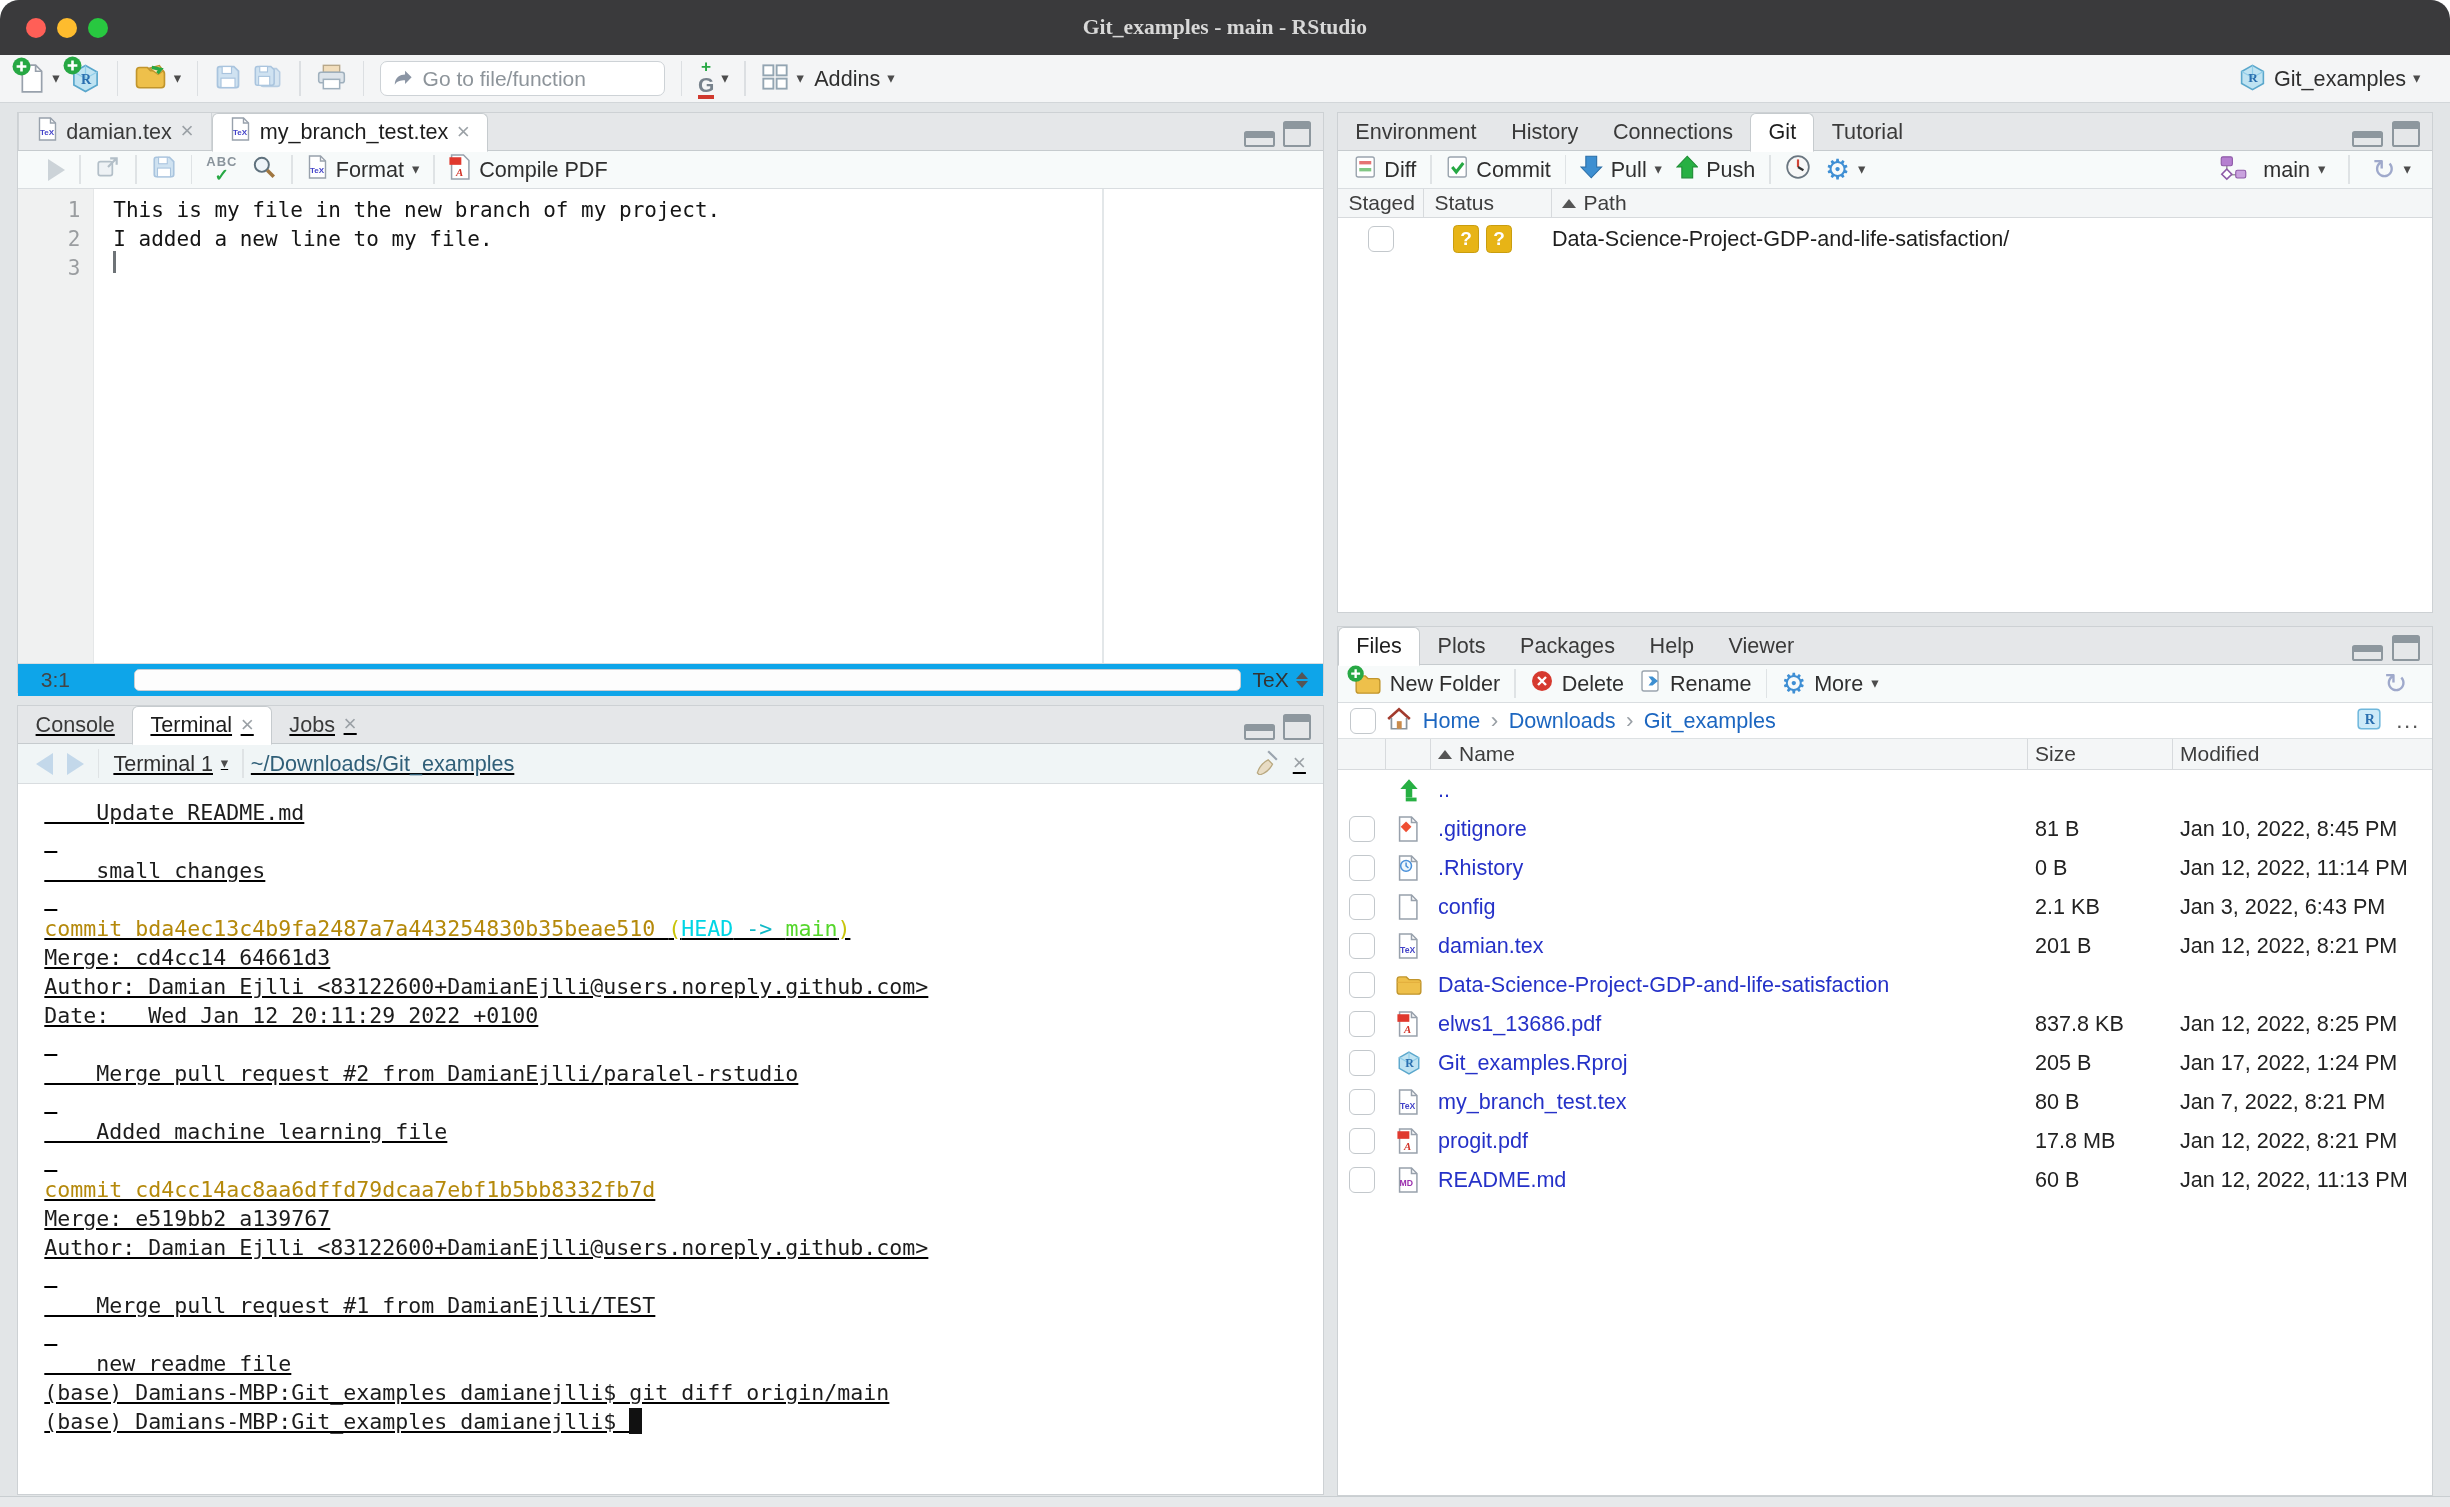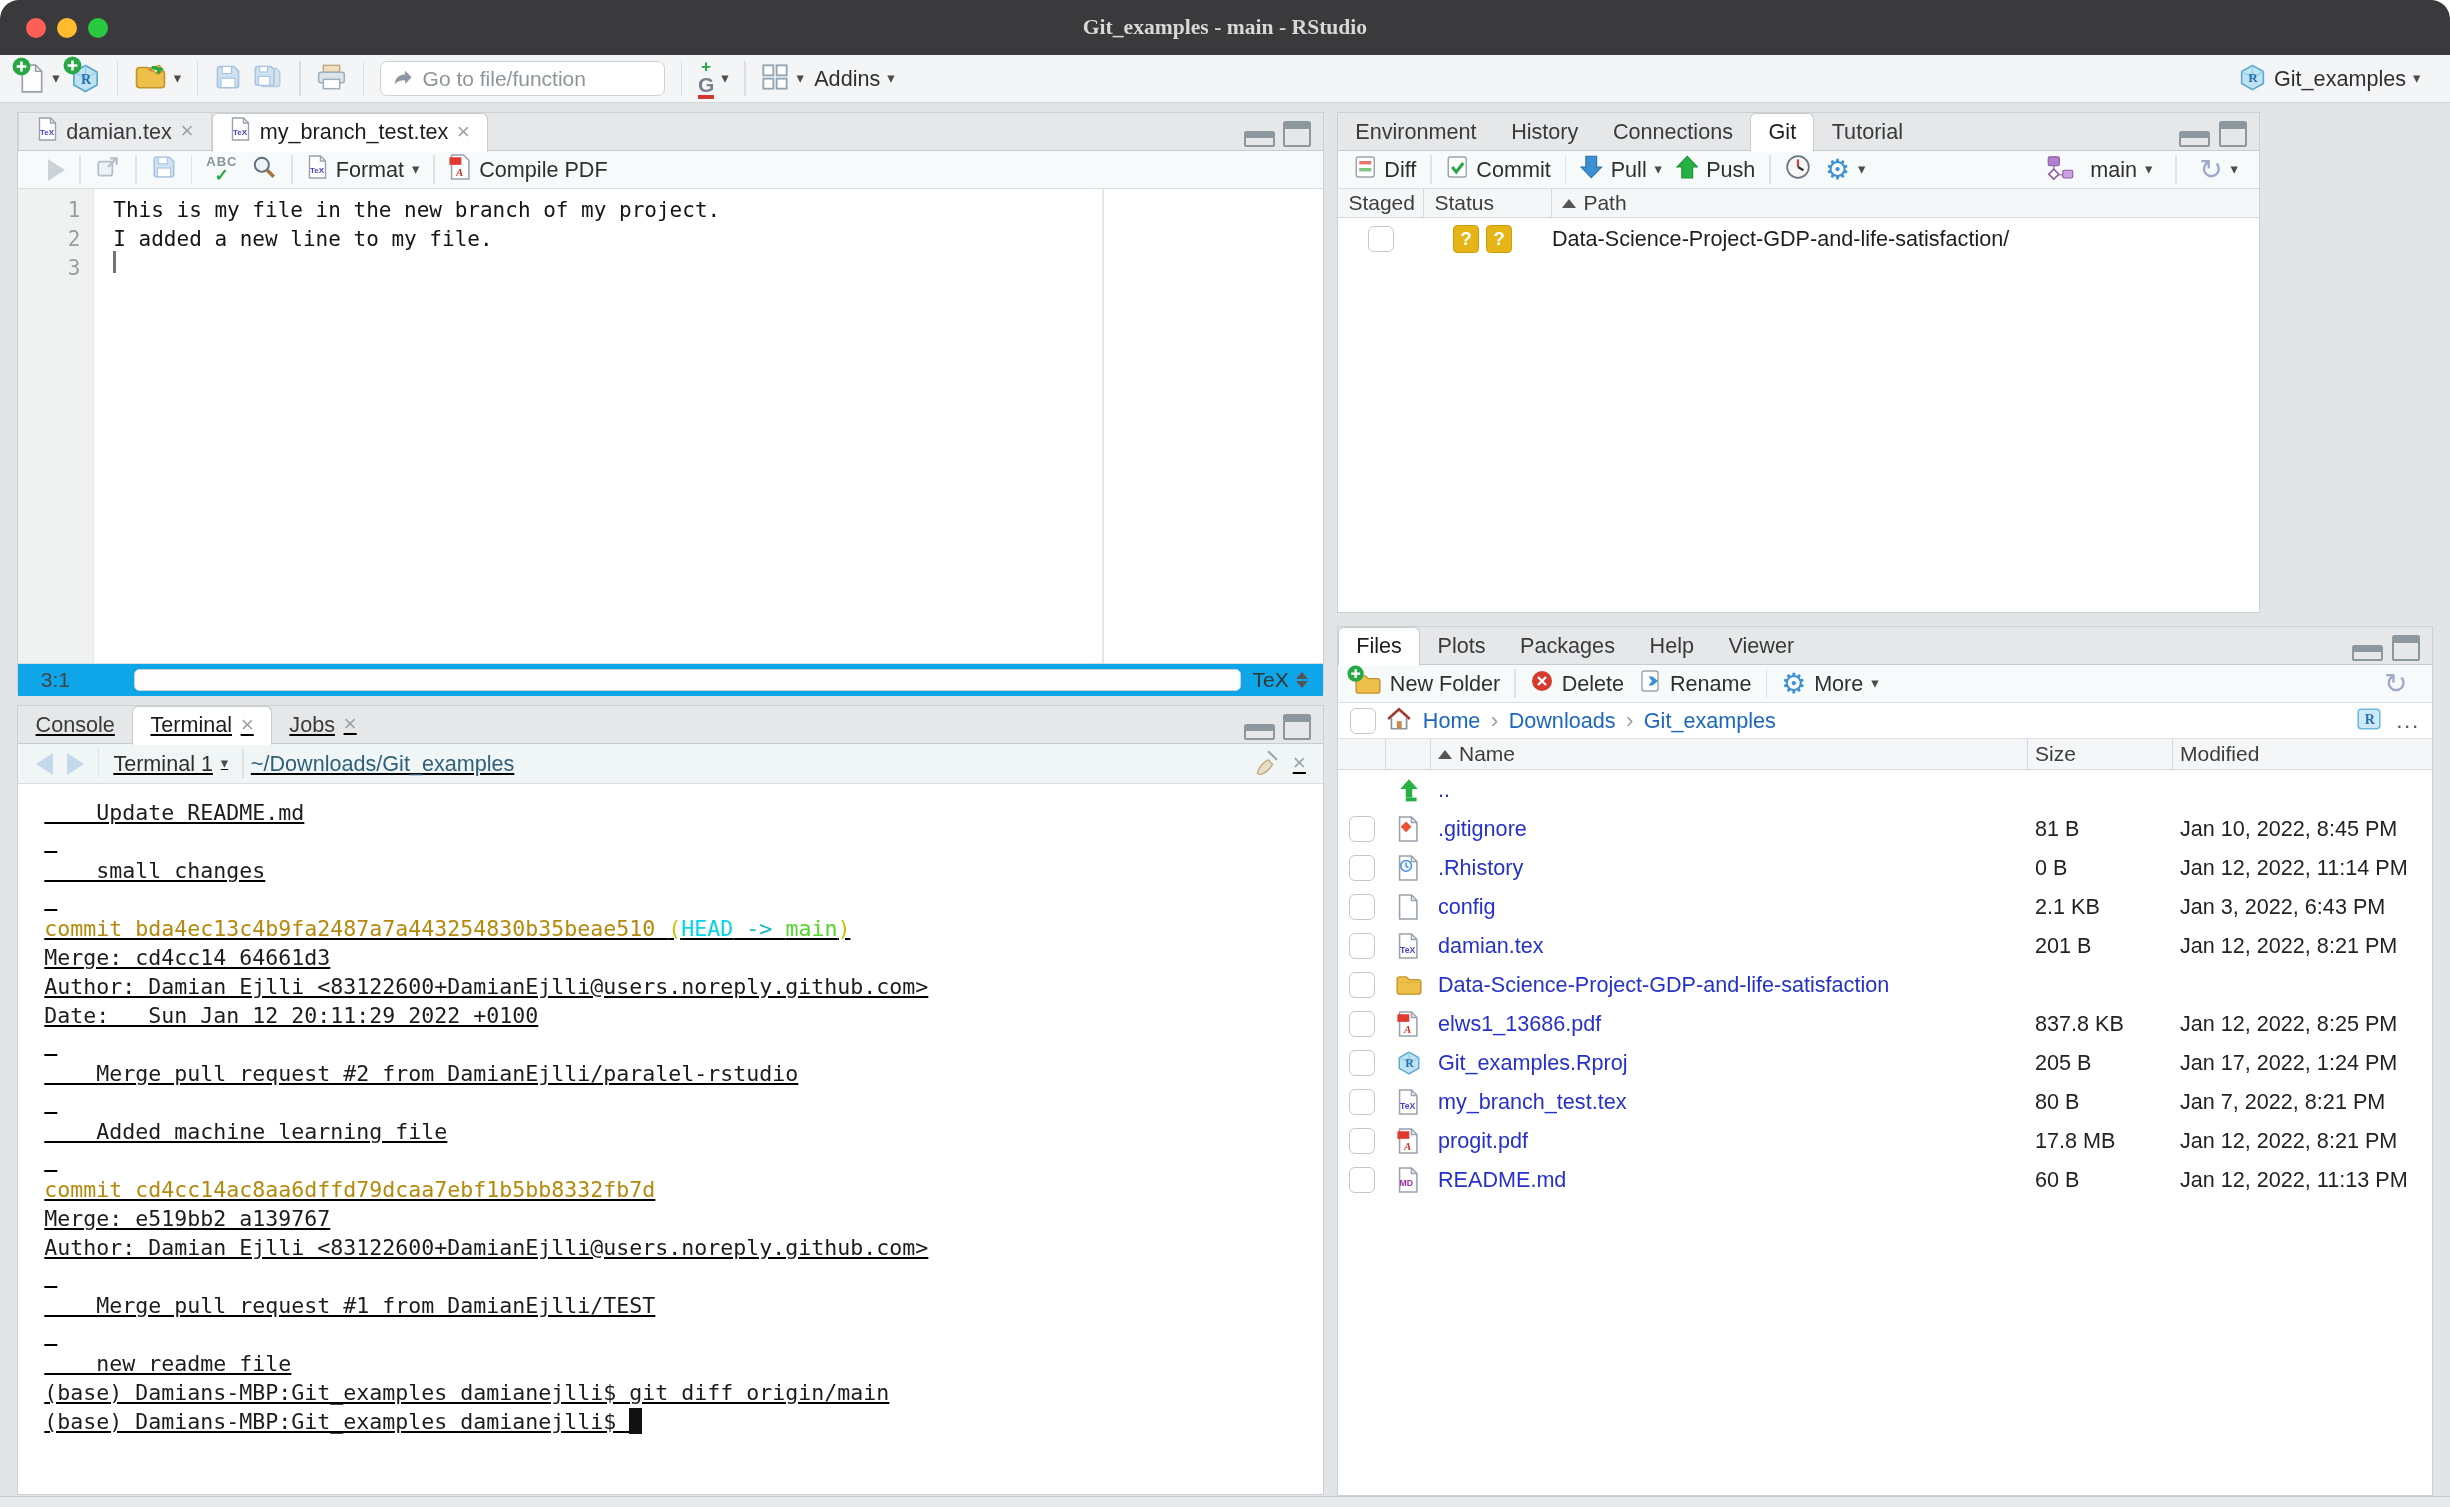--- a/index.html
+++ b/index.html
@@ -28,21 +28,21 @@
   .iconwrap{position:relative;display:inline-flex;}
   #gitmenu-icon{display:flex;flex-direction:column;align-items:center;line-height:1;}
   #gitmenu-icon .gp{color:#27a844;font-weight:bold;font-size:17.3px;}
   #gitmenu-icon .gg{color:#77828c;font-weight:bold;font-size:21px;margin:-1.7px 0;}
   #gitmenu-icon .gm{width:15.6px;height:4.3px;background:#d0392e;margin-top:1.7px;}
   #toolbar-right{margin-left:auto;display:flex;align-items:center;gap:8.6px;padding-right:10.4px;}
   
   .pane{position:absolute;background:#fff;border:0.9px solid #cdd1d4;}
   #source-pane{left:17.3px;top:112px;width:1307px;height:581px;}
   #terminal-pane{left:17.3px;top:705px;width:1307px;height:790px;text-decoration:underline;}
-  #git-pane{left:1337px;top:112px;width:923px;height:501px;}
+  #git-pane{left:1337px;top:112px;width:1096px;height:501px;}
   #files-pane{left:1337px;top:626px;width:1096px;height:870px;}
   #bottom-strip{position:absolute;left:0;top:1496px;width:100%;height:12px;background:#e7e9eb;border-top:0.9px solid #c9ced1;}
   
   .tabbar{position:relative;height:38px;background:#e5e7e9;border-bottom:1.7px solid #c6cbce;
     display:flex;align-items:stretch;}
   .tab{display:flex;align-items:center;gap:8.6px;padding:0 17.3px;font-size:21.6px;color:#3a3a3a;flex:0 0 auto;}
   .tab.inactive{background:#e9ebed;border-right:0.9px solid #d0d4d7;border-left:0.9px solid #d0d4d7;}
   .tab.plain{background:transparent;}
   .tab.active{background:#fff;border:0.9px solid #c6cbce;border-bottom:1.7px solid #fff;
     margin-bottom:-1.7px;border-radius:6px 6px 0 0;color:#1d1d1d;}
@@ -405,21 +405,21 @@
       </span>
     </div>
     <div id="terminal-lines">
         <div class="tline"><span class="tc-plain">    Update README.md</span></div>
         <div class="tline">&nbsp;</div>
         <div class="tline"><span class="tc-plain">    small changes</span></div>
         <div class="tline">&nbsp;</div>
         <div class="tline"><span class="tc-gold">commit bda4ec13c4b9fa2487a7a443254830b35beae510 </span><span class="tc-yellow">(</span><span class="tc-cyan">HEAD</span><span class="tc-teal"> -&gt; </span><span class="tc-green">main</span><span class="tc-yellow">)</span></div>
         <div class="tline"><span class="tc-plain">Merge: cd4cc14 64661d3</span></div>
         <div class="tline"><span class="tc-plain">Author: Damian Ejlli &lt;83122600+DamianEjlli@users.noreply.github.com&gt;</span></div>
-        <div class="tline"><span class="tc-plain">Date:   Sun Jan 12 20:11:29 2022 +0100</span></div>
+        <div class="tline"><span class="tc-plain">Date:   Wed Jan 12 20:11:29 2022 +0100</span></div>
         <div class="tline">&nbsp;</div>
         <div class="tline"><span class="tc-plain">    Merge pull request #2 from DamianEjlli/paralel-rstudio</span></div>
         <div class="tline">&nbsp;</div>
         <div class="tline"><span class="tc-plain">    Added machine learning file</span></div>
         <div class="tline">&nbsp;</div>
         <div class="tline"><span class="tc-gold">commit cd4cc14ac8aa6dffd79dcaa7ebf1b5bb8332fb7d</span></div>
         <div class="tline"><span class="tc-plain">Merge: e519bb2 a139767</span></div>
         <div class="tline"><span class="tc-plain">Author: Damian Ejlli &lt;83122600+DamianEjlli@users.noreply.github.com&gt;</span></div>
         <div class="tline">&nbsp;</div>
         <div class="tline"><span class="tc-plain">    Merge pull request #1 from DamianEjlli/TEST</span></div>

